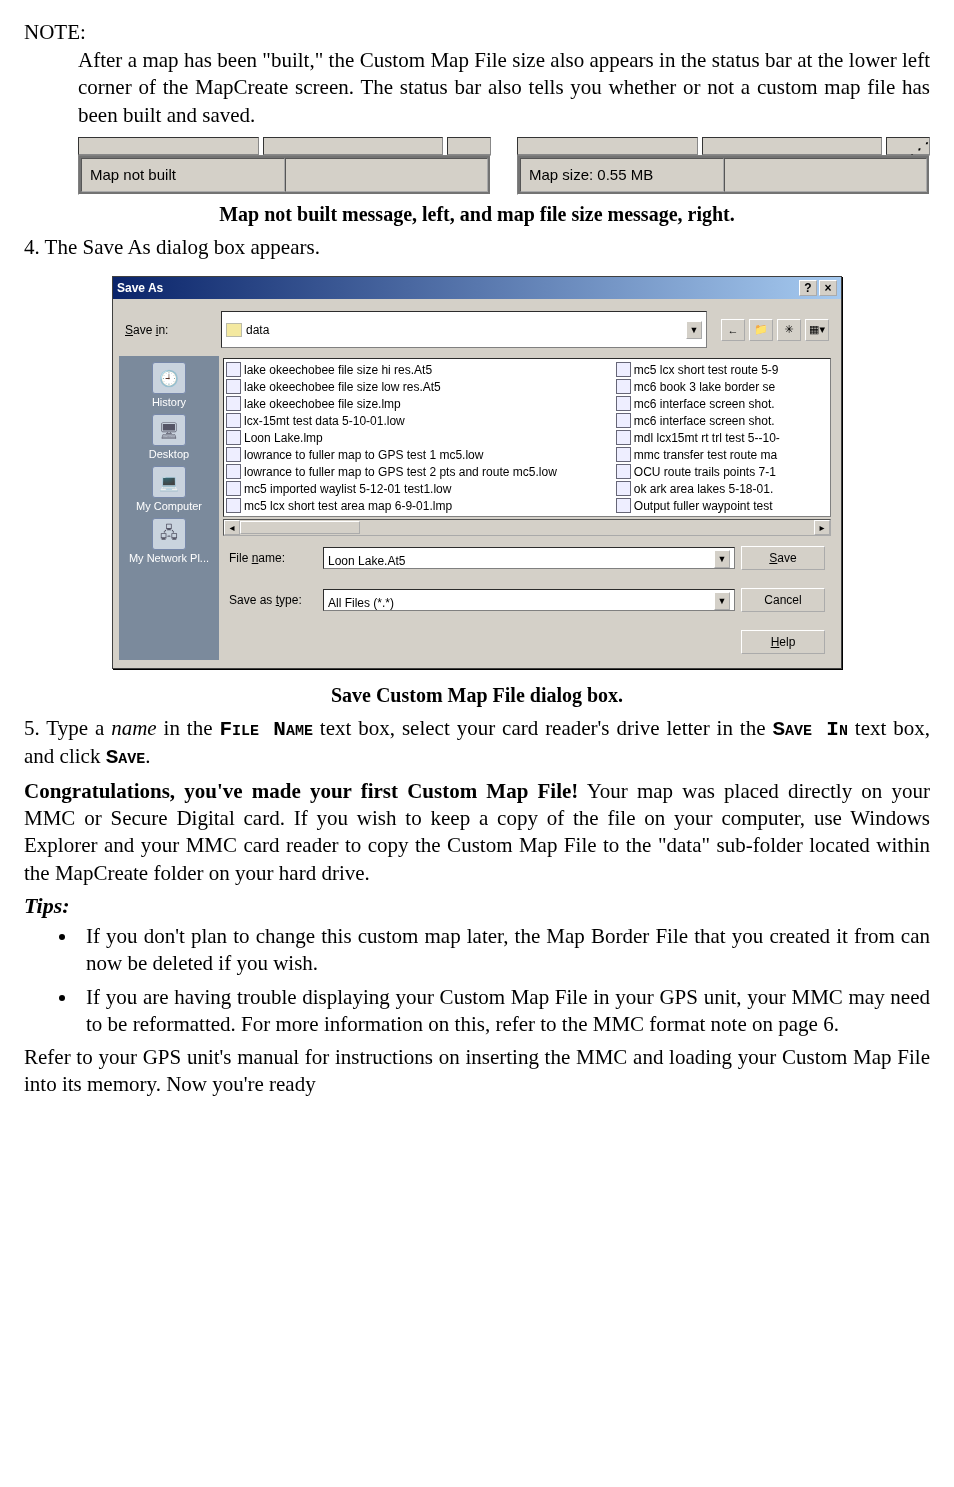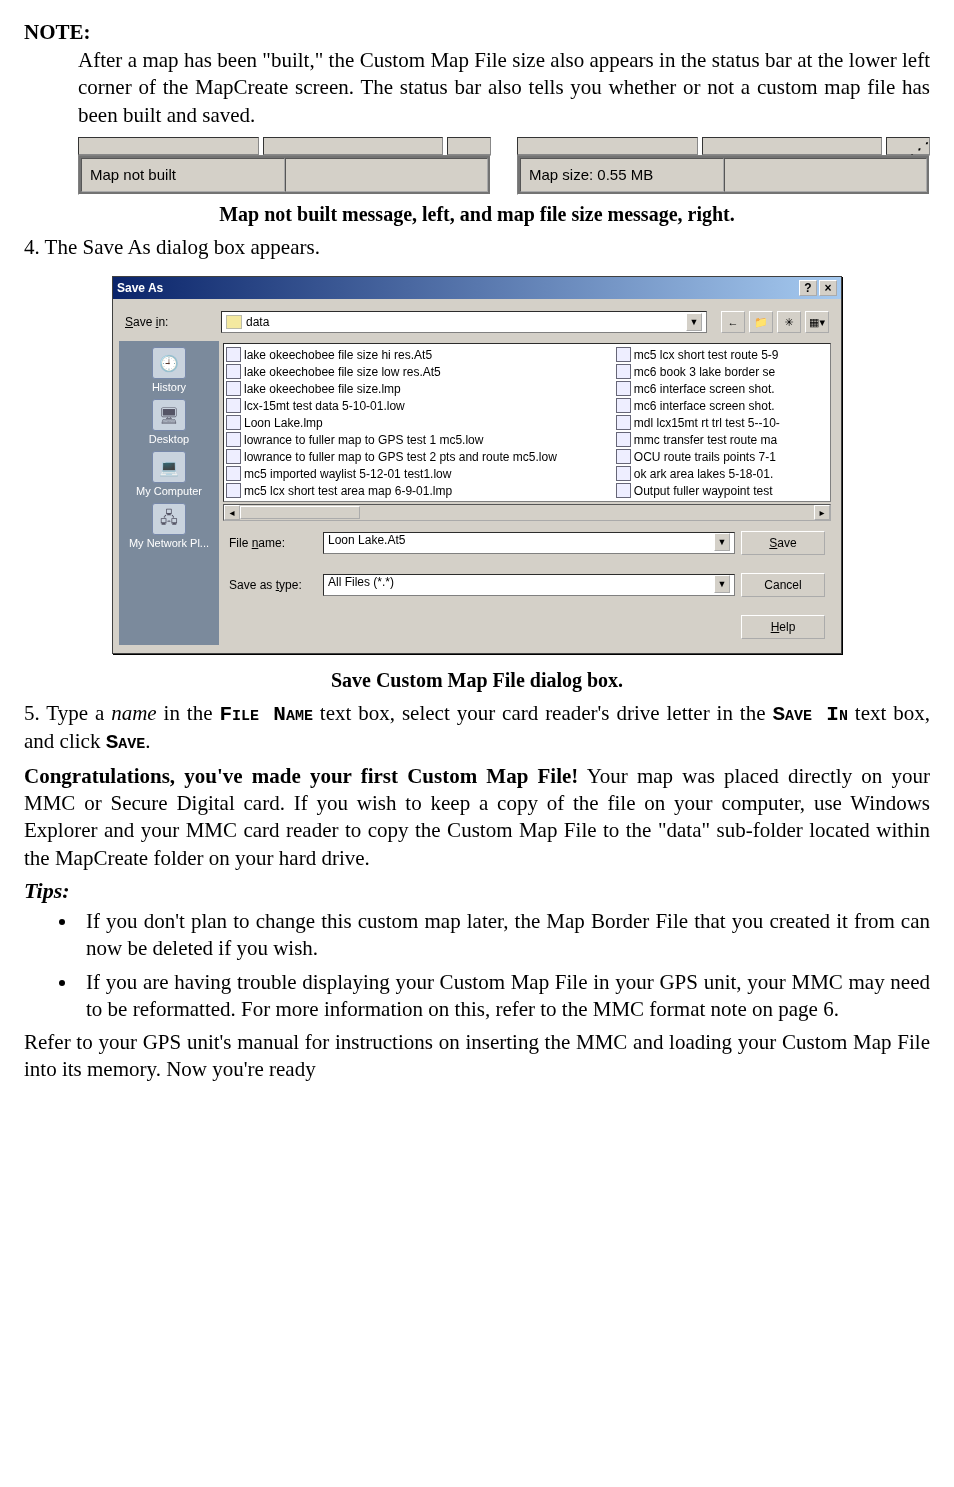--- a/index.html
+++ b/index.html
@@ -4,21 +4,21 @@
 <style>
   * { box-sizing: border-box; }
   body {
     margin: 0;
     padding: 20px 24px;
     font-family: Georgia, 'Times New Roman', serif;
     background: #fff;
     color: #000;
     width: 954px;
   }
-  .heading-note { font-weight: bold; font-size: 21px; margin-bottom: 2px; }
+  .heading-note { font-weight: normal; font-size: 21px; margin-bottom: 2px; }
   .para-indent { font-size: 21px; line-height: 1.3; padding-left: 54px; text-align: justify; margin-bottom: 8px; }
   .statusbar-row { display: flex; gap: 26px; margin: 8px 0 4px 54px; }
   .statusbar-half { flex: 1; display: flex; flex-direction: column; }
   .sb-top {
     height: 18px; display: flex; gap: 4px;
   }
   .sb-top-seg {
     border: 1px inset #888;
     background: #d4d0c8;
     height: 100%;
@@ -65,21 +65,21 @@
   .dlg-title-btns { display:flex; gap:2px; }
   .dlg-tbtn {
     width:18px;height:16px;background:#d4d0c8;border:1px outset #fff;
     font-family: Arial; font-size:12px; color:#000; font-weight:bold;
     display:flex;align-items:center;justify-content:center;line-height:1;
   }
   .dlg-body { padding: 4px 6px 8px 6px; }
   .dlg-row-top { display:flex; align-items:center; gap:8px; padding: 8px 6px; }
   .lbl { width: 88px; }
   .dd {
-    flex:1; height:22px; background:#fff; border:1px inset #808080;
+    flex:1; height:37px; background:#fff; border:1px inset #808080;
     display:flex; align-items:center; padding:0 4px; gap:4px;
   }
   .dd .folder-ic { width:16px;height:14px;background:#f4e9a0;border:1px solid #bba;}
   .dd .dd-arrow { width:16px; height:18px; background:#d4d0c8; border:1px outset #fff; display:flex;align-items:center;justify-content:center; font-size:9px;}
   .toolbar-btns { display:flex; gap:4px; padding-left:6px;}
   .tb {
     width:24px;height:22px; background:#d4d0c8; border:1px outset #fff;
     display:flex;align-items:center;justify-content:center; font-size:11px;
   }
   .dlg-main { display:flex; }
@@ -111,21 +111,21 @@
     margin-top:2px;
   }
   .hscroll .harrow { width:16px;height:100%;background:#d4d0c8;border:1px outset #fff;display:flex;align-items:center;justify-content:center;font-size:10px;}
   .hscroll .htrack { flex:1; display:flex; }
   .hscroll .hthumb { width:120px;background:#d4d0c8;border:1px outset #fff;height:13px;}
   .dlg-bottom { display:flex; flex-direction:column; gap:18px; padding:10px 6px 4px 6px; }
   .brow { display:flex; align-items:center; gap:6px; }
   .brow .blbl { width:88px; }
   .tbox {
     flex:1; height:22px; background:#fff; border:1px inset #808080;
-    display:flex; align-items:flex-start; padding:0 4px;
+    display:flex; align-items:flex-end; padding:0 4px;
   }
   .tbox .dd-arrow { width:16px; height:18px; background:#d4d0c8; border:1px outset #fff; display:flex;align-items:center;justify-content:center; font-size:9px; margin-left:auto;}
   .btn {
     width:84px; height:24px; background:#d4d0c8; border:1px outset #fff;
     display:flex; align-items:center; justify-content:center; font-size:12px;
   }
   .small-caps { font-variant: small-caps; font-weight: bold; font-family: Liberation Mono, monospace; }
   ul.tips { list-style: disc; padding-left: 54px; margin: 4px 0; }
   ul.tips li { font-size: 21px; line-height: 1.3; text-align: justify; margin-bottom: 6px; padding-left: 8px;}
   .tips-head { font-style: italic; font-weight: bold; font-size: 22px; margin-top:4px;}

